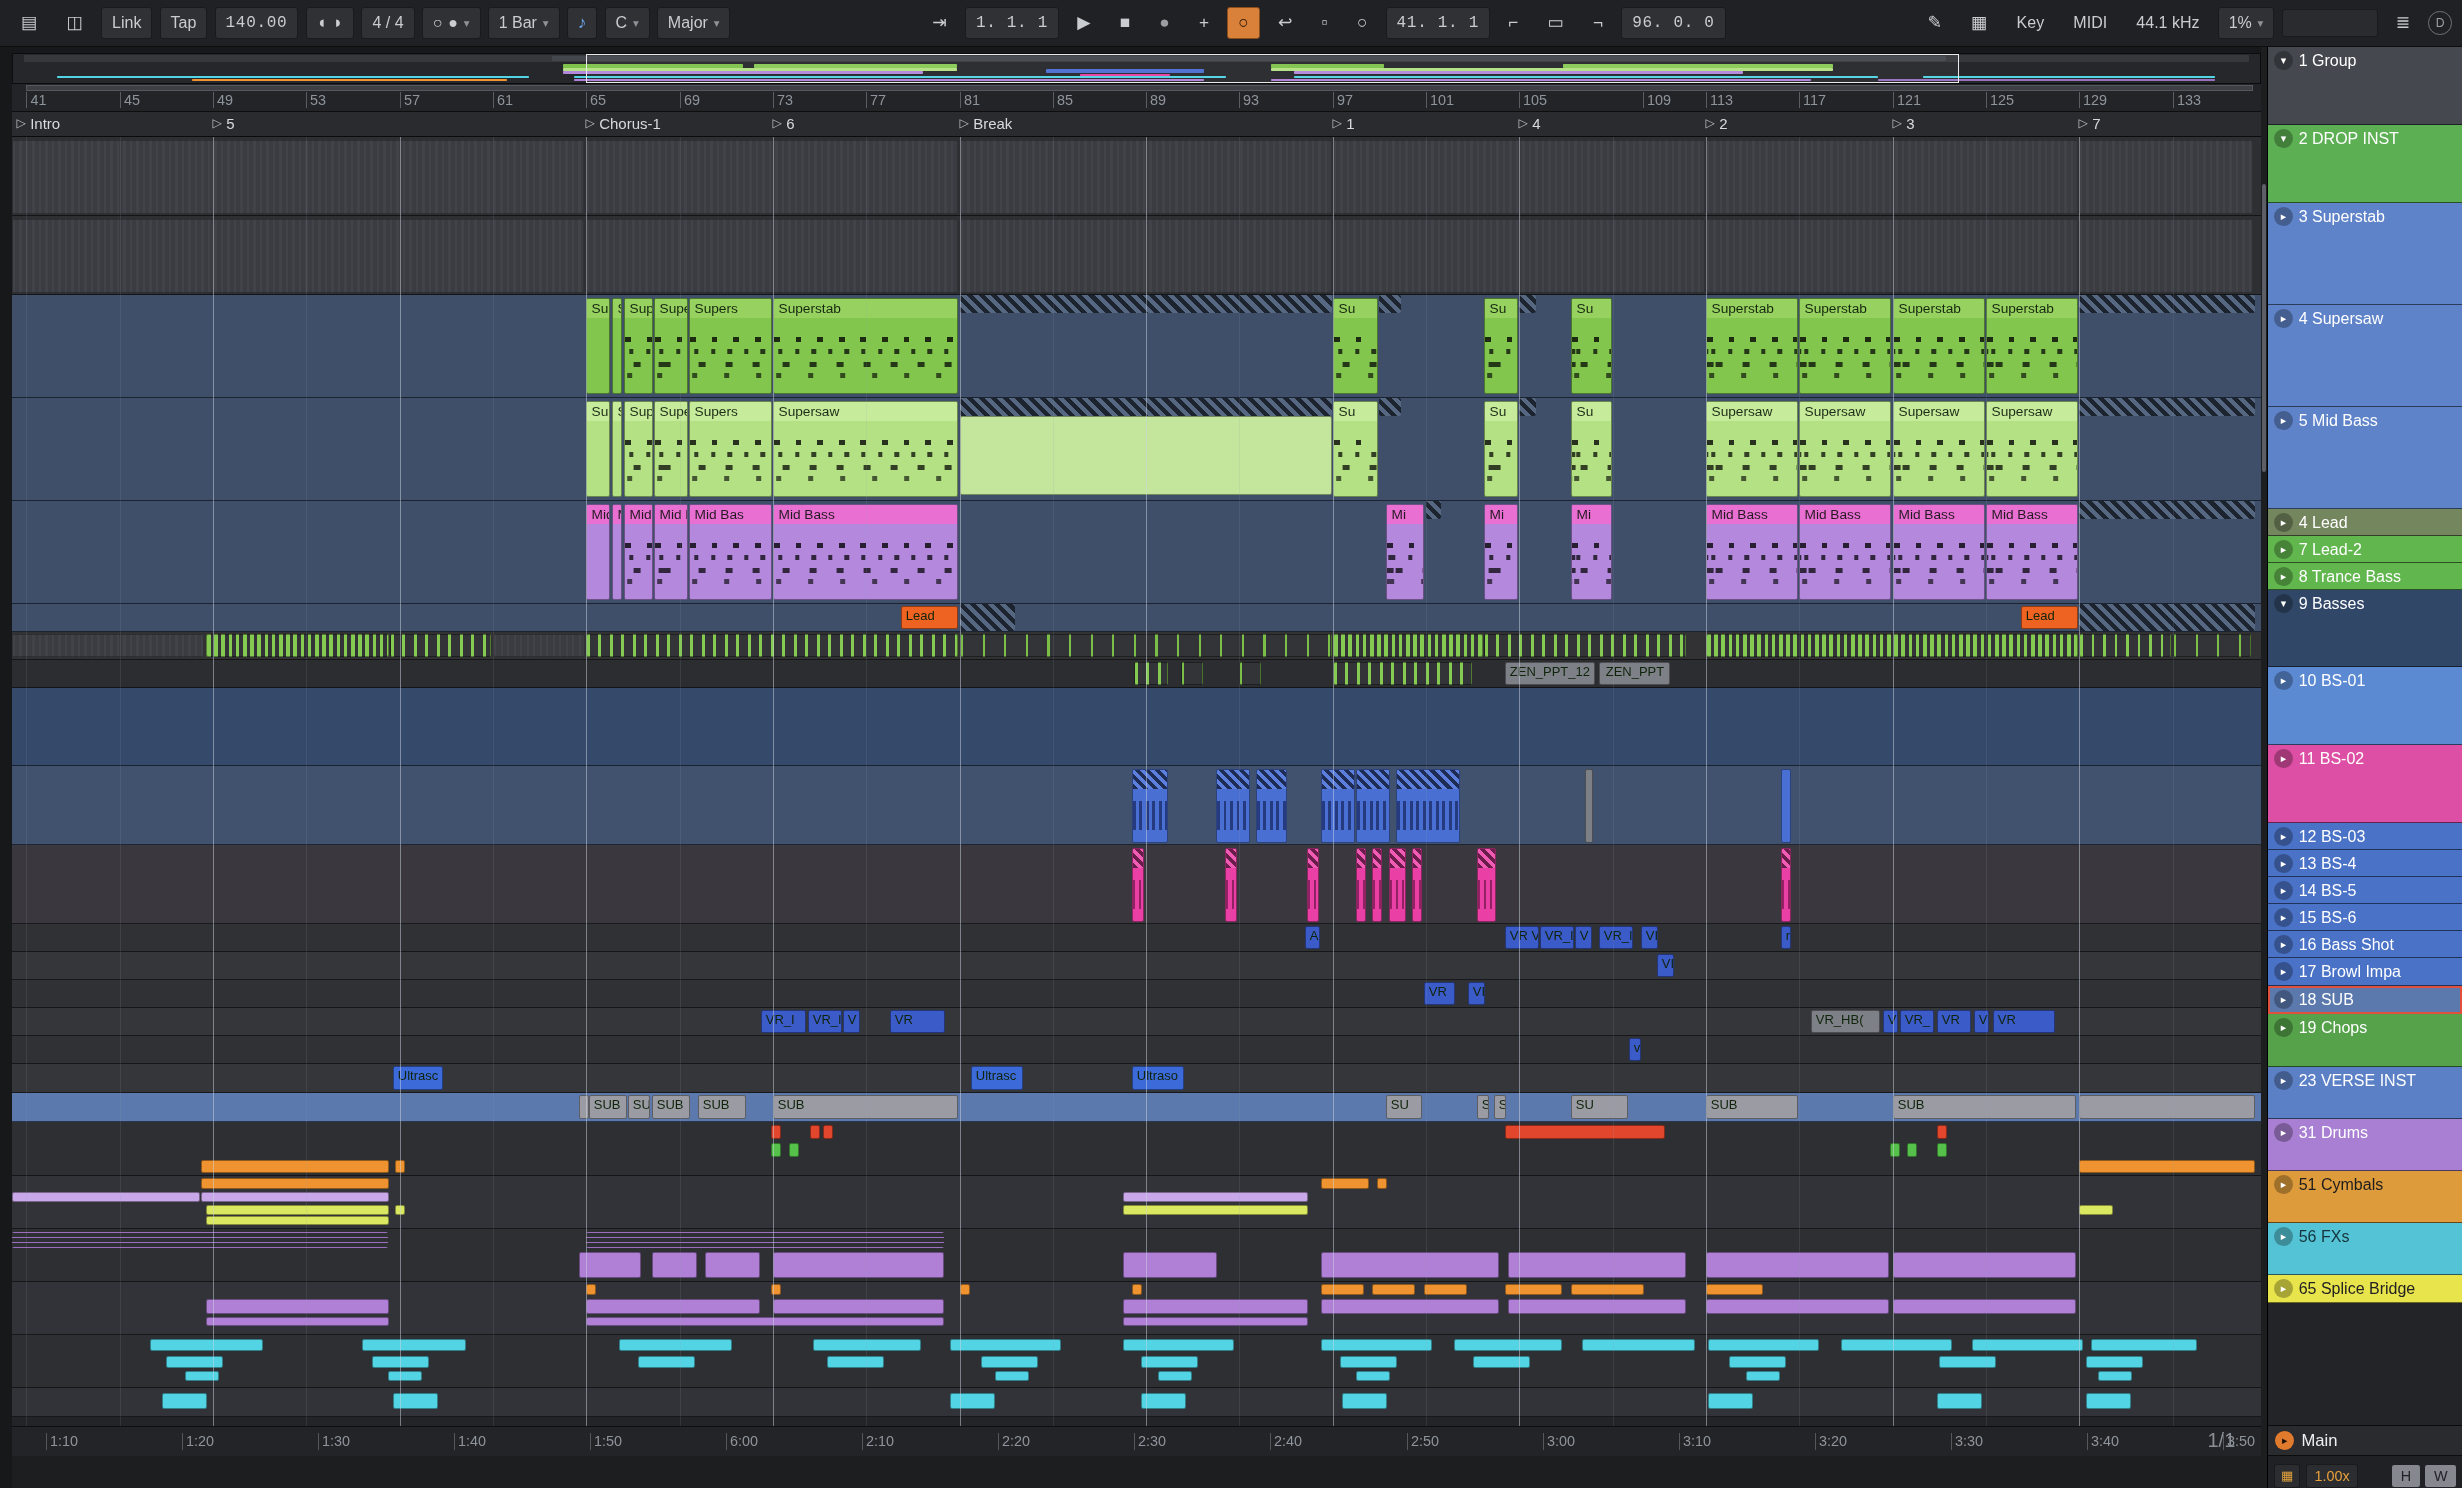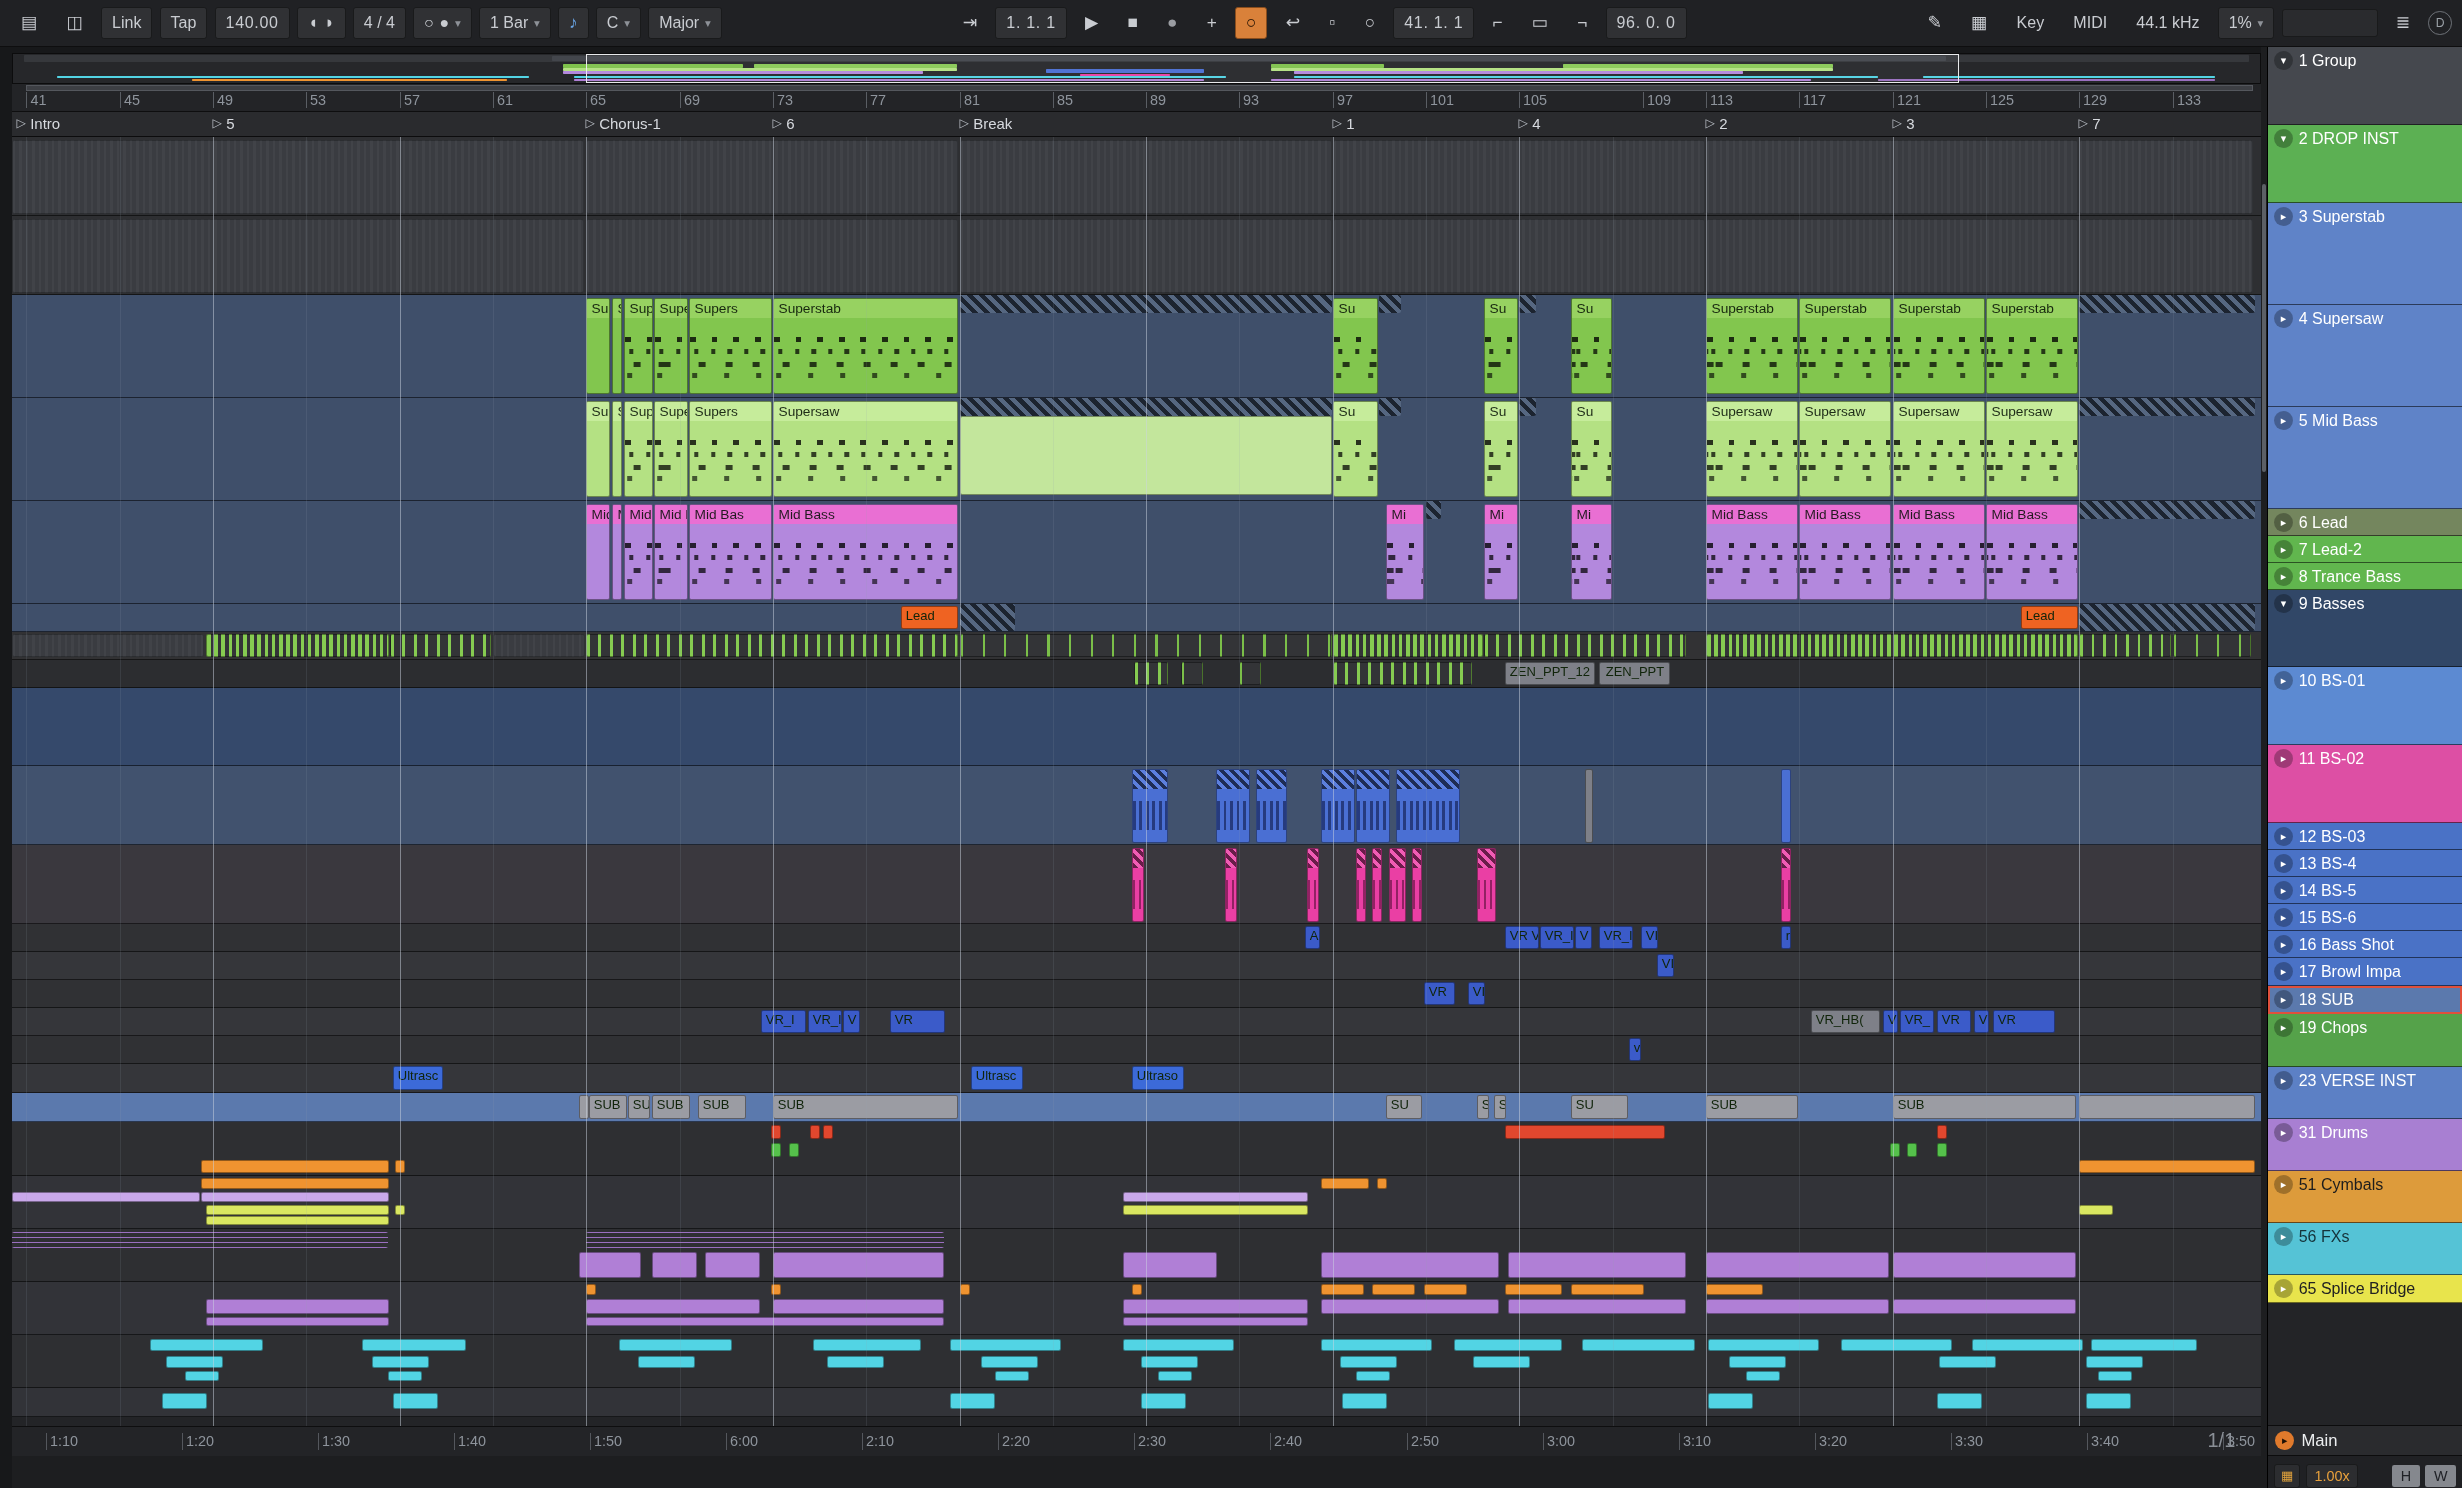--- a/index.html
+++ b/index.html
@@ -4,21 +4,21 @@
 <style>
   html,body{margin:0;padding:0;}
   body{width:2462px;height:1489px;overflow:hidden;background:#17181a;
        font-family:"Liberation Sans", sans-serif;color:#c9ccd1;}
   
   .toolbar{height:46px;background:#202124;border-bottom:1.4px solid #0e0e0f;
            display:flex;align-items:center;gap:7.2px;padding:0 10px;font-size:16px;}
   .titem{background:#303134;border:0.7px solid #191a1b;border-radius:2.9px;height:30px;
          display:flex;align-items:center;gap:5.8px;padding:0 10px;white-space:nowrap;}
   .titem.flat{background:transparent;border-color:transparent;}
-  .numbox{font-family:Liberation Sans, sans-serif;letter-spacing:0.7px;}
+  .numbox{font-family:Liberation Mono, monospace;letter-spacing:0.7px;}
   .caret{font-size:11.5px;color:#8e9298;}
   .ico{font-size:17.3px;line-height:1;}
   .blue{color:#6aa6e8;}
   .orangebox{background:#d9813a;border-color:#8a4d1c;color:#201002;}
   .spacer{flex:1;}
   .statusbox{width:94px;height:26px;background:#2a2b2e;border:0.7px solid #191a1b;border-radius:2.9px;}
   .circ{width:21.6px;height:21.6px;border:1.4px solid #6e7278;border-radius:50%;display:flex;
         align-items:center;justify-content:center;font-size:12.2px;color:#9aa0a6;}
   
   .content{display:flex;}
@@ -809,21 +809,21 @@
         </div>
         <div class="srow" style="height: 102px; background: rgb(95, 131, 200);">
           <div class="sname">
             <span class="sicon">▸</span>
             <span class="slabel">5 Mid Bass</span>
           </div>
         </div>
         <div class="srow" style="height: 27px; background: rgb(116, 134, 94);">
           <div class="sname">
             <span class="sicon">▸</span>
-            <span class="slabel">6 Lead</span>
+            <span class="slabel">4 Lead</span>
           </div>
         </div>
         <div class="srow" style="height: 27px; background: rgb(97, 182, 78);">
           <div class="sname">
             <span class="sicon">▸</span>
             <span class="slabel">7 Lead-2</span>
           </div>
         </div>
         <div class="srow" style="height: 27px; background: rgb(97, 182, 78);">
           <div class="sname">

